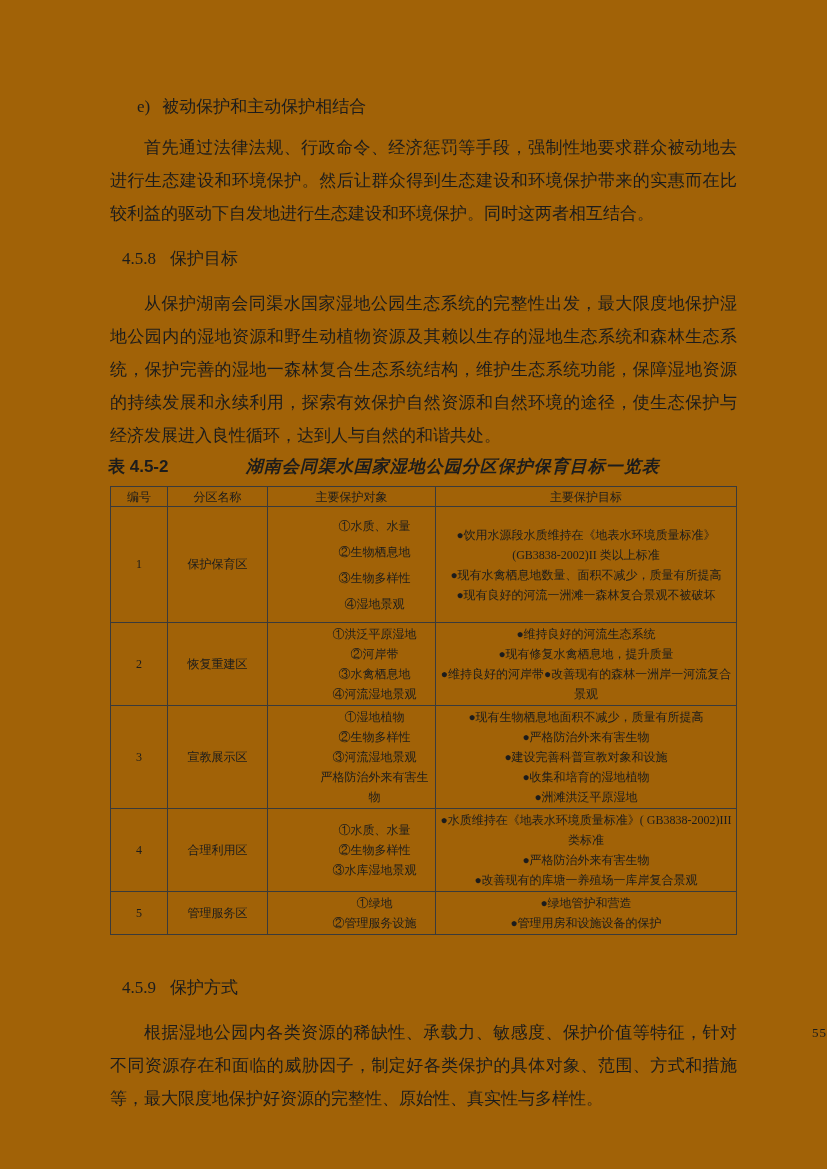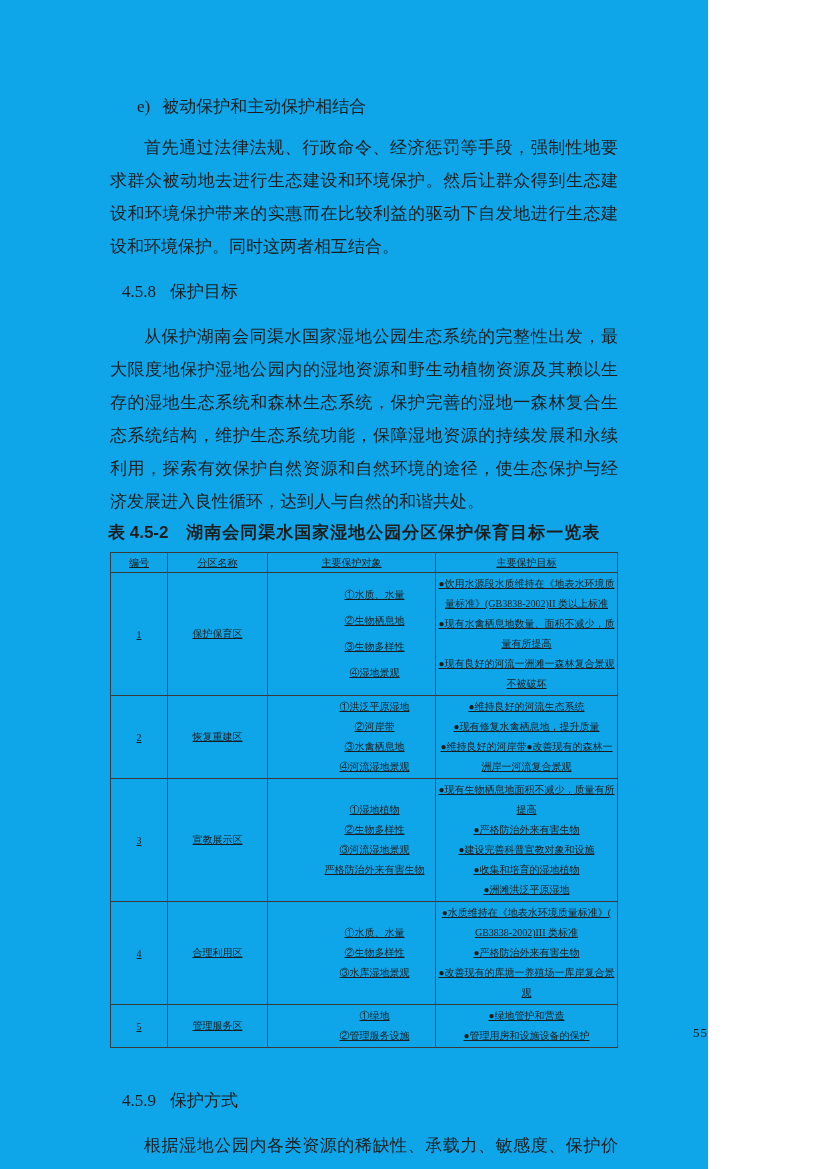--- a/index.html
+++ b/index.html
@@ -1,22 +1,22 @@
 <!DOCTYPE html>
 <html lang="zh"><head>
 <meta charset="utf-8">
 <title>Document Page 55</title>
 <style>
   html,body{margin:0;padding:0;background:#ffffff;}
   .page{
     position:relative;
-    width:708px;height:1169px;
+    width:827px;height:1169px;
     box-sizing:border-box;
     padding:90px 90px 0 110px;
-    background:#0ea5e9;
+    background:#a16207;
     color:#1c1c1c;
     font-family:"Liberation Serif","DejaVu Serif",serif;
     font-size:17px;
     overflow:hidden;
   }
   .line-e{
     padding-left:27px;
     line-height:33px;
     white-space:nowrap;
   }
@@ -38,27 +38,26 @@
     display:flex;
     align-items:baseline;
     margin:3px 0 7px 0;
     font-family:"Liberation Sans","DejaVu Sans",sans-serif;
     font-weight:bold;
     font-size:17px;
     line-height:24px;
     justify-content:center;
   }
   .table-caption .tbl-label{flex:0 0 auto;margin-left:-2px;}
-  .table-caption .tbl-title{flex:1 1 auto;text-align:center;letter-spacing:1px;}
+  .table-caption .tbl-title{flex:1 1 auto;text-align:center;letter-spacing:1px;font-style:italic;}
   table.zoning{
     width:100%;
     border-collapse:collapse;
     table-layout:fixed;
-    font-size:10px;
-    text-decoration:underline;
+    font-size:12px;
   }
   table.zoning col.c1{width:57px;}
   table.zoning col.c2{width:100px;}
   table.zoning col.c3{width:168px;}
   table.zoning th,
   table.zoning td{
     border:1px solid #3a3a3a;
     font-weight:normal;
     vertical-align:middle;
     padding:1px 2px;

